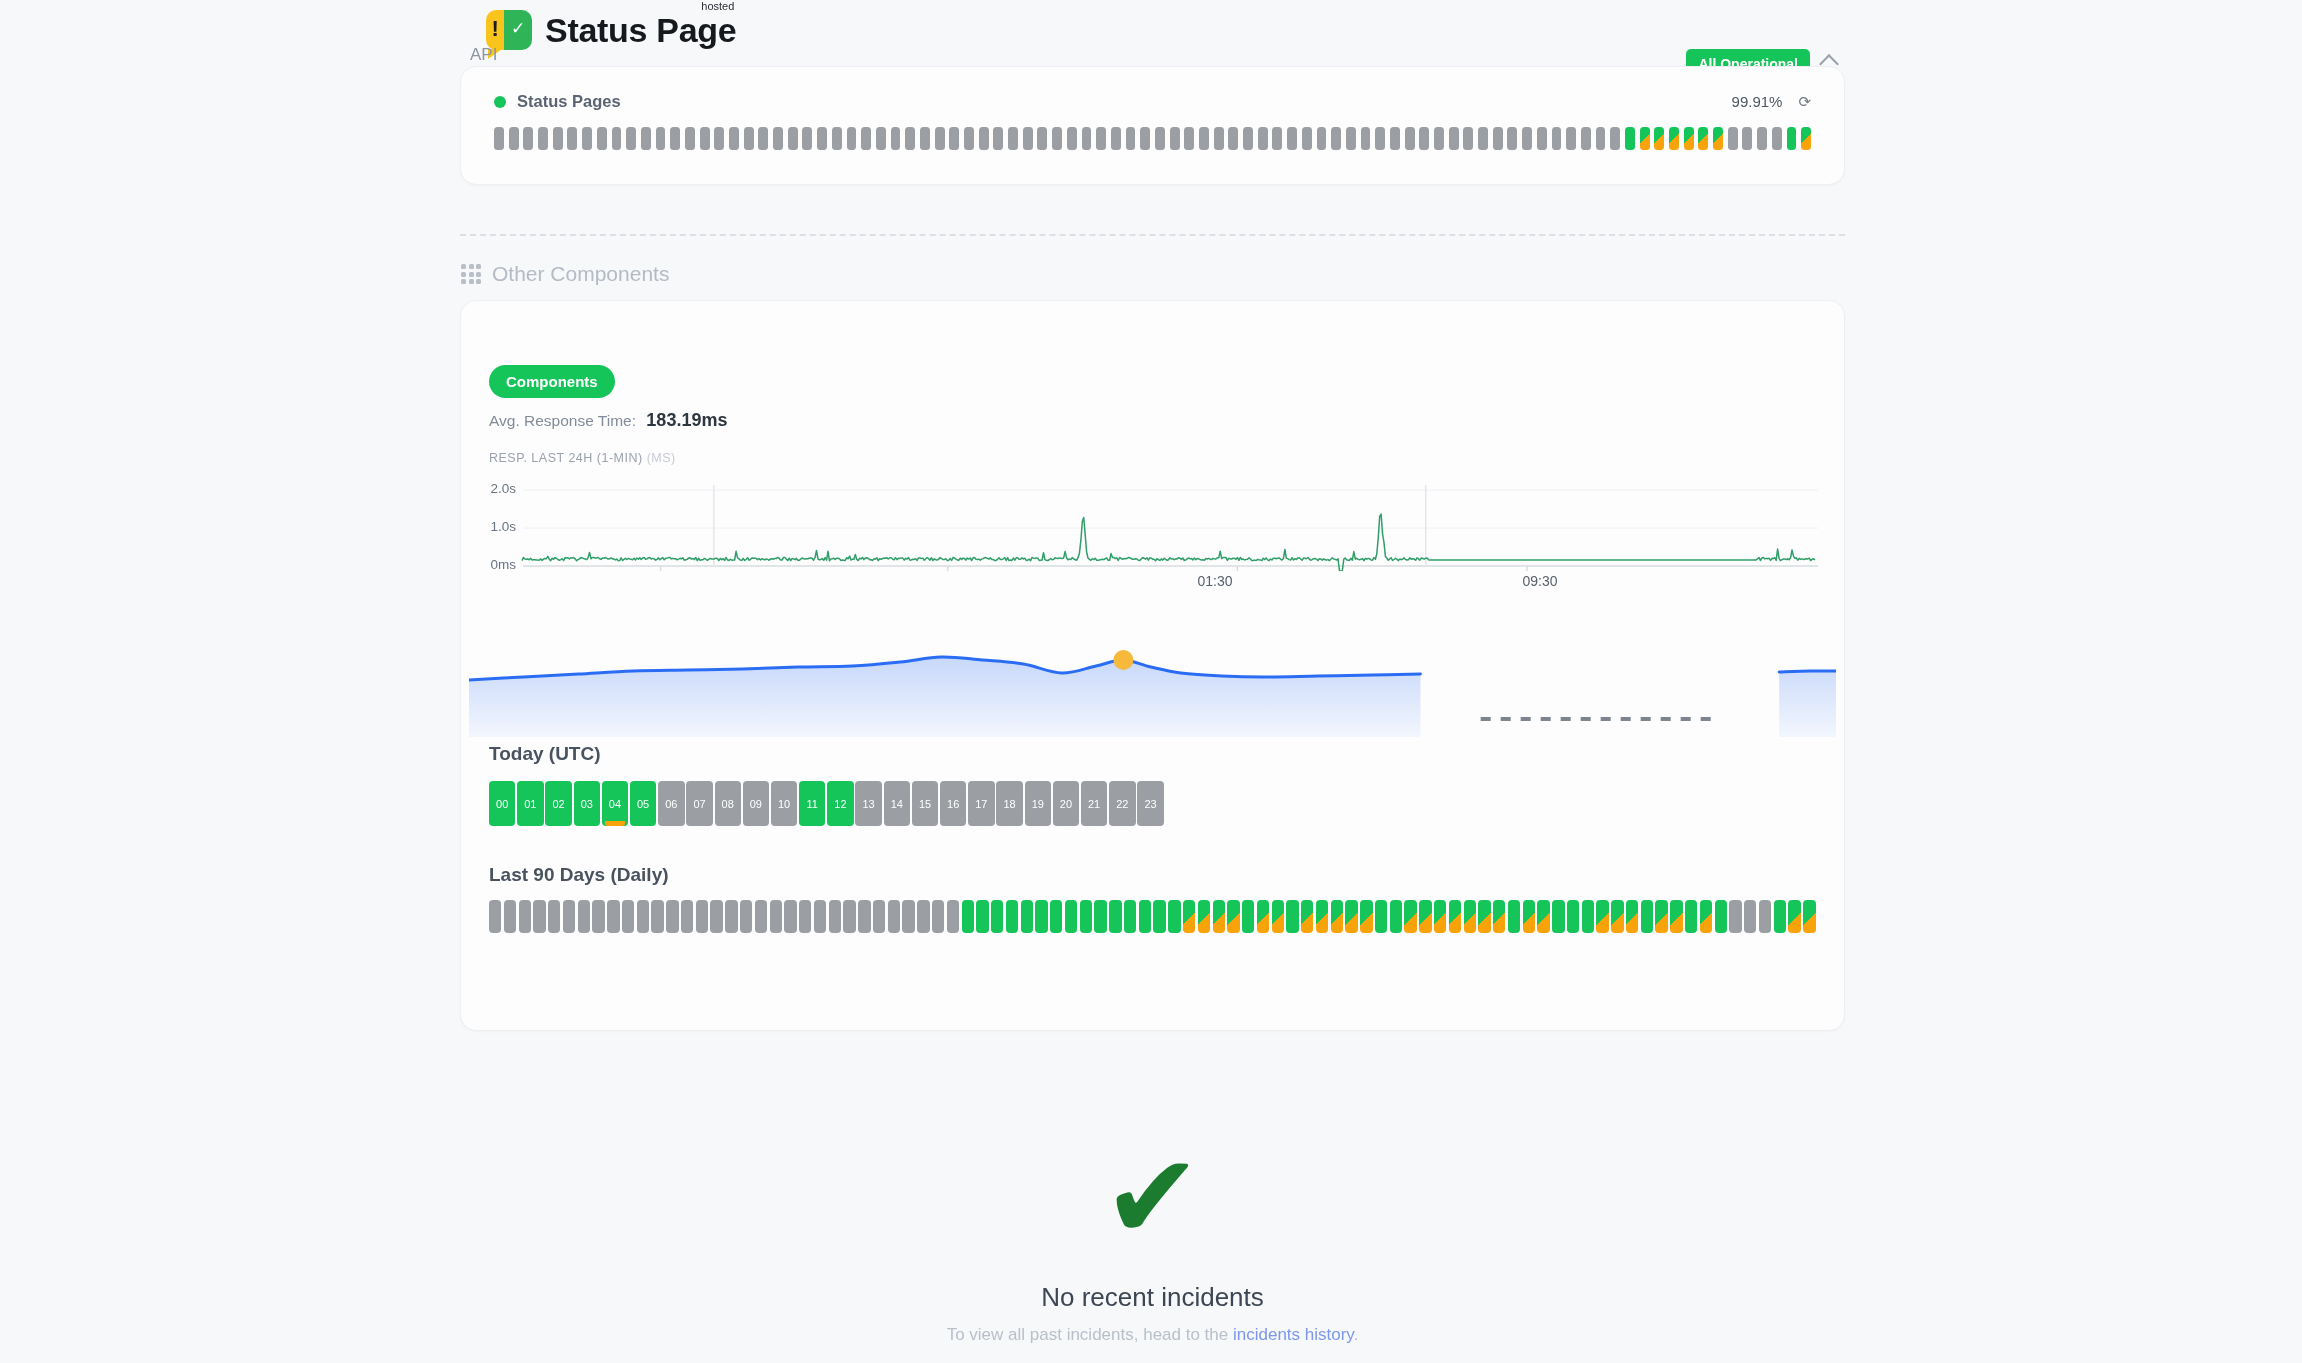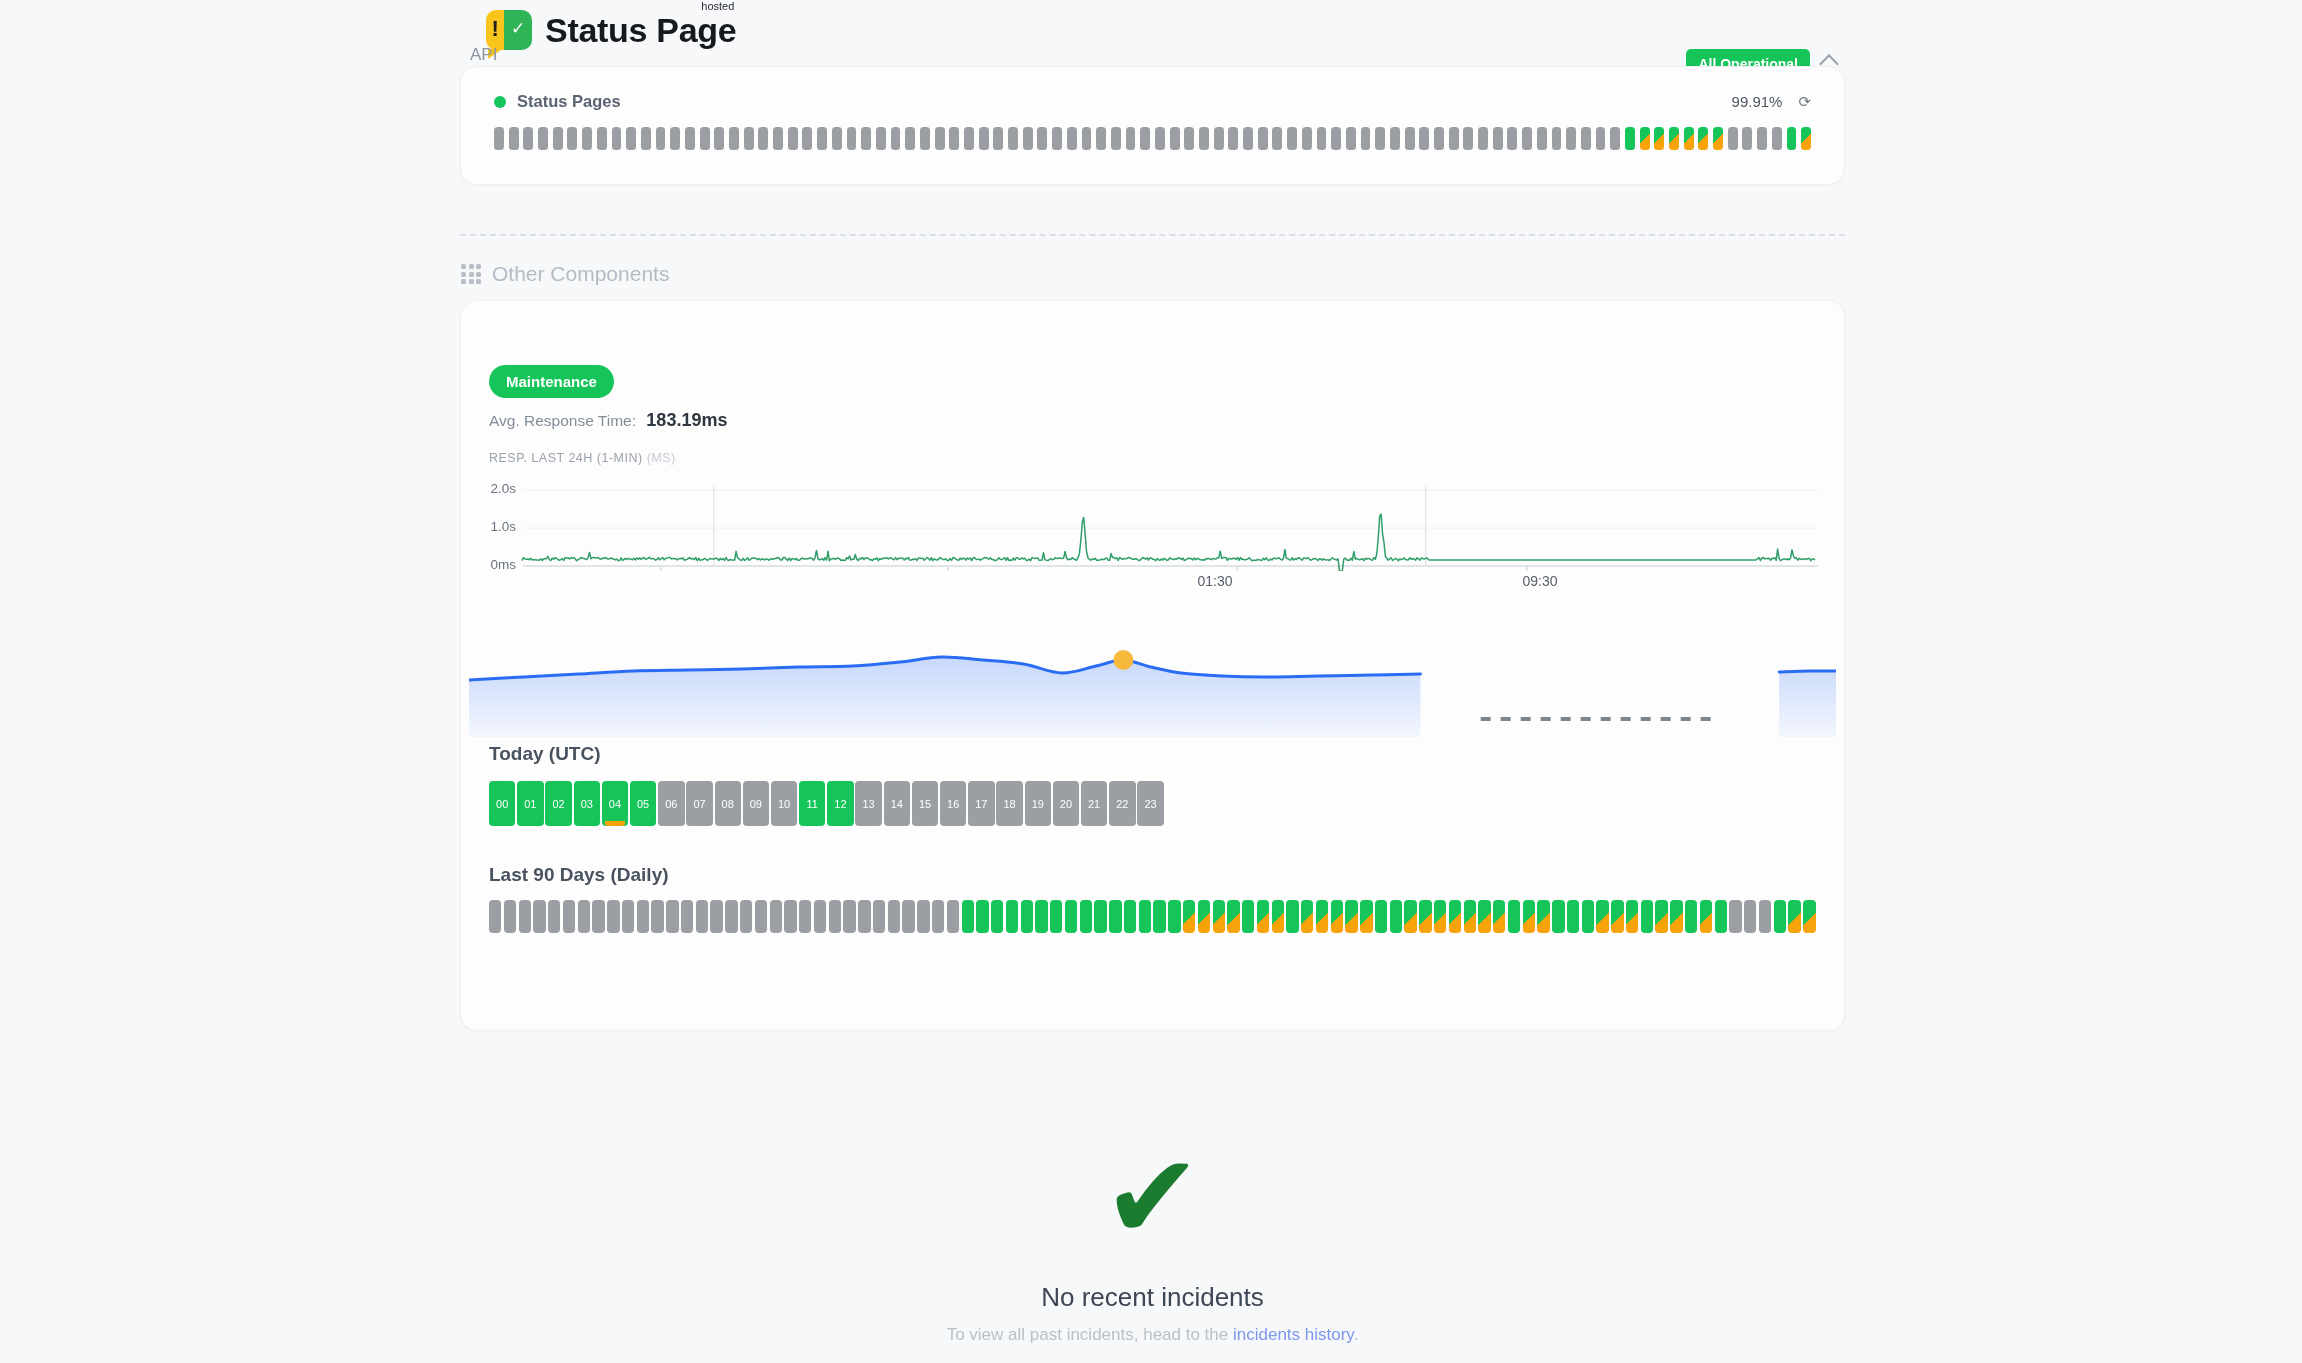--- a/index.html
+++ b/index.html
@@ -238,21 +238,21 @@
         <i></i>
         <i></i>
         <i></i>
         <i></i>
       </span>
     <span class="other-title">Other Components</span>
   </div>
 
   <section class="card card-comp">
 
-    <div class="op-badge">Maintenance</div>
+    <div class="op-badge">Components</div>
 
     <div class="avg-row">
       <span>Avg. Response Time:</span>
       <span class="avg-val">183.19ms</span>
     </div>
 
     <div class="resp-label">
       <span>RESP. LAST 24H (1-MIN)</span> <span class="unit">(MS)</span>
     </div>
 

